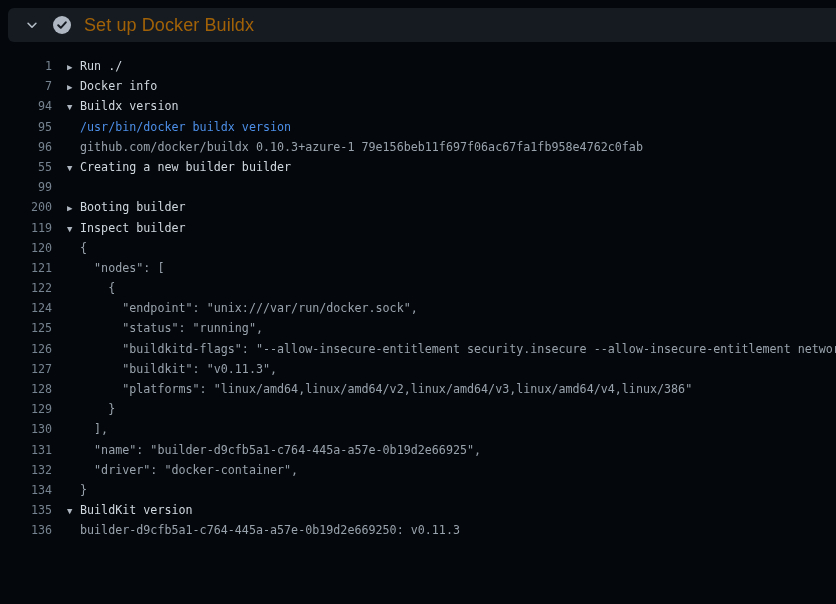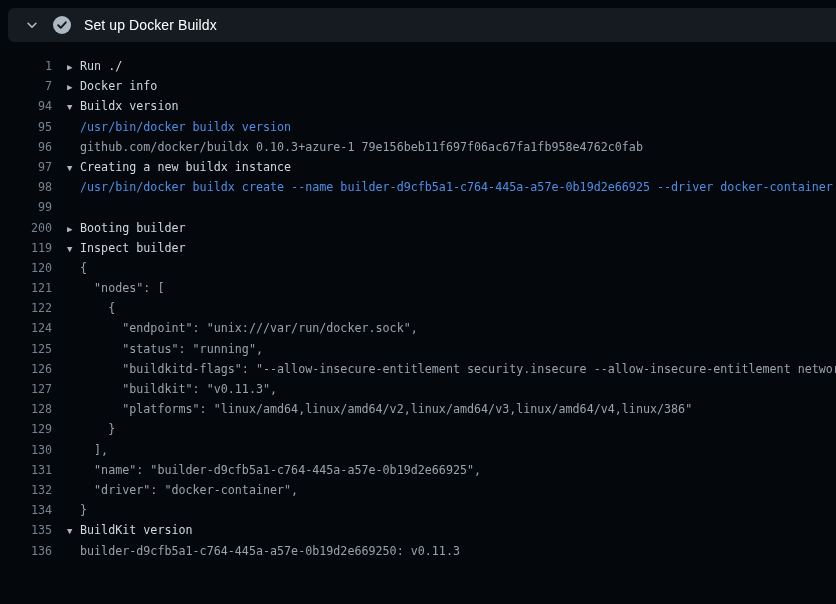--- a/index.html
+++ b/index.html
@@ -26,22 +26,22 @@
     display: inline-flex; align-items: center; justify-content: center;
     flex: 0 0 auto;
   }
   .check-wrap {
     margin-left: 13px;
     width: 18px; height: 18px;
     flex: 0 0 auto;
   }
   .step-title {
     margin-left: 13px;
-    color: #ffffff;
-    font-size: 14px;
+    color: #a16207;
+    font-size: 18px;
     font-weight: 400;
     letter-spacing: 0.1px;
   }
   
   .log {
     position: absolute;
     left: 0; top: 56px;
     width: 836px;
     overflow: hidden;
     font-family: "DejaVu Sans Mono", "Liberation Mono", monospace;
@@ -109,26 +109,23 @@
 
   <div class="line k-command">
     <a class="num">95</a><span class="marker"></span><span class="text">/usr/bin/docker buildx version</span>
   </div>
 
   <div class="line k-output">
     <a class="num">96</a><span class="marker"></span><span class="text">github.com/docker/buildx 0.10.3+azure-1 79e156beb11f697f06ac67fa1fb958e4762c0fab</span>
   </div>
 
   <div class="line k-group">
-    <a class="num">97</a><span class="marker">▼</span><span class="text">Creating a new buildx instance</span>
+    <a class="num">55</a><span class="marker">▼</span><span class="text">Creating a new builder builder</span>
   </div>
 
-  <div class="line k-command">
-    <a class="num">98</a><span class="marker"></span><span class="text">/usr/bin/docker buildx create --name builder-d9cfb5a1-c764-445a-a57e-0b19d2e66925 --driver docker-container</span>
-  </div>
 
   <div class="line k-output">
     <a class="num">99</a><span class="marker"></span>
   </div>
 
   <div class="line k-group">
     <a class="num">200</a><span class="marker">▶</span><span class="text">Booting builder</span>
   </div>
 
   <div class="line k-group">

